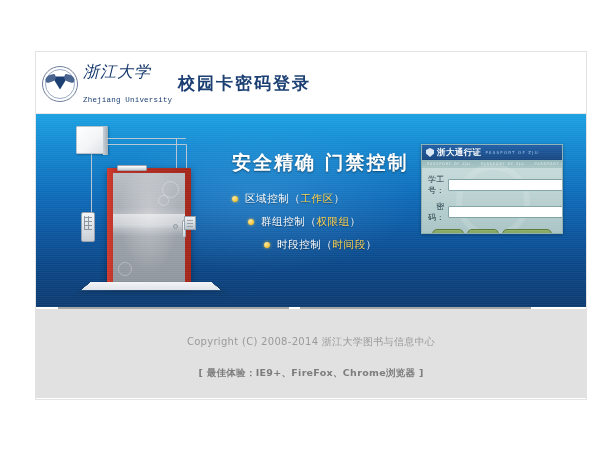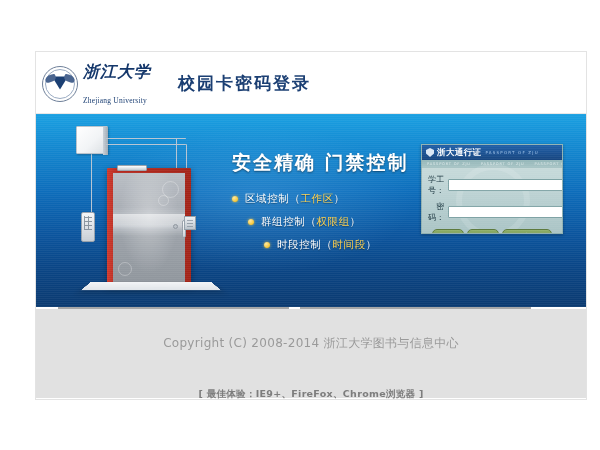--- a/index.html
+++ b/index.html
@@ -54,25 +54,25 @@
   .zju-seal .wing-l { left: 2px; transform: rotate(-18deg); }
   .zju-seal .wing-r { right: 2px; transform: rotate(18deg) scaleX(-1); }
   .zju-seal .seal-ring {
     position: absolute; left: 2px; top: 2px; right: 2px; bottom: 2px;
     border-radius: 50%;
     border: 0.8px solid #9aabc2;
   }
   .logo-text { display: flex; flex-direction: column; line-height: 1; }
   .logo-cn {
     font-family: "DejaVu Serif", "Liberation Serif", serif;
-    font-size: 16px; font-weight: bold; font-style: italic;
+    font-size: 16px; font-weight: normal; font-style: italic;
     color: #14376b; letter-spacing: 1px;
   }
   .logo-en {
-    font-family: Liberation Serif, serif;
+    font-family: Liberation Mono, monospace;
     font-size: 7.5px; color: #1b3f73;
     letter-spacing: 0.2px; margin-top: 17px;
   }
   #platform-title {
     position: absolute; left: 142px; top: 20px;
     font-size: 17px; font-weight: bold;
     color: #1b3f73; letter-spacing: 2px;
   }
 
   
@@ -302,22 +302,22 @@
     border-top: 2px solid #b6b6b6;
     padding-top: 26px;
     text-align: center;
   }
   #footer::before {
     content: ""; position: absolute; left: 0; right: 0; top: -2px; height: 2px;
     background: linear-gradient(to right,#ffffff 0 4%,#a8a8a8 4% 46%,#ffffff 46% 48%,
                 #a8a8a8 48% 90%,#ffffff 90% 100%);
   }
   .foot-line1 {
-    font-size: 12px; color: #9a9a9a; letter-spacing: .3px;
-    margin-bottom: 36px;
+    font-size: 10px; color: #9a9a9a; letter-spacing: .3px;
+    margin-bottom: 18px;
   }
   .foot-line2 {
     font-size: 9.5px; color: #7d7d7d; font-weight: bold; letter-spacing: .3px;
   }
 </style>
 </head>
 <body>
 
 <div id="page">
 

